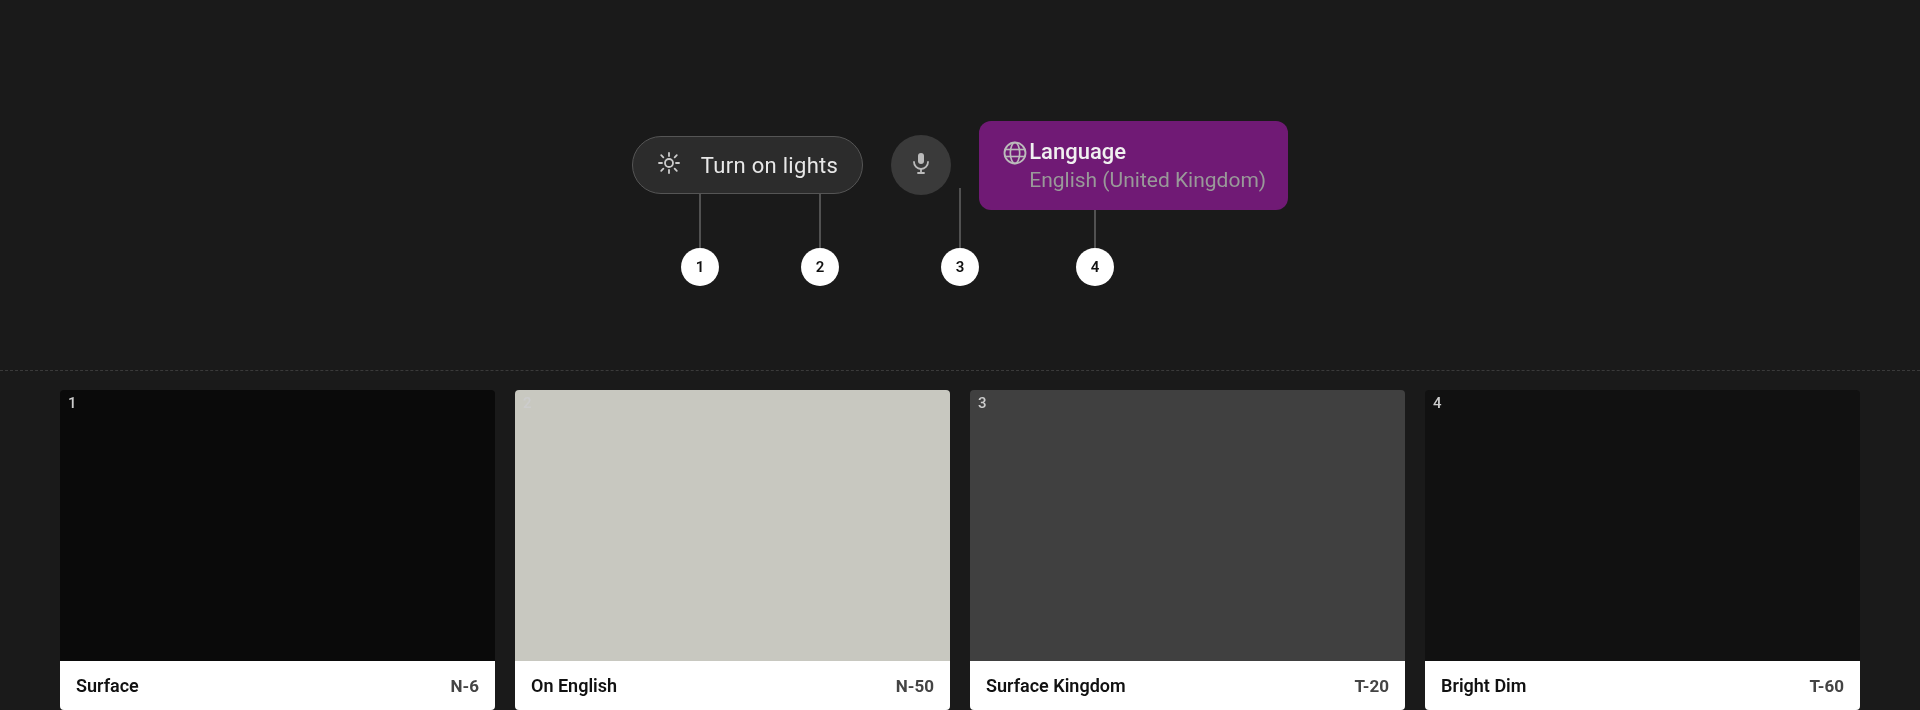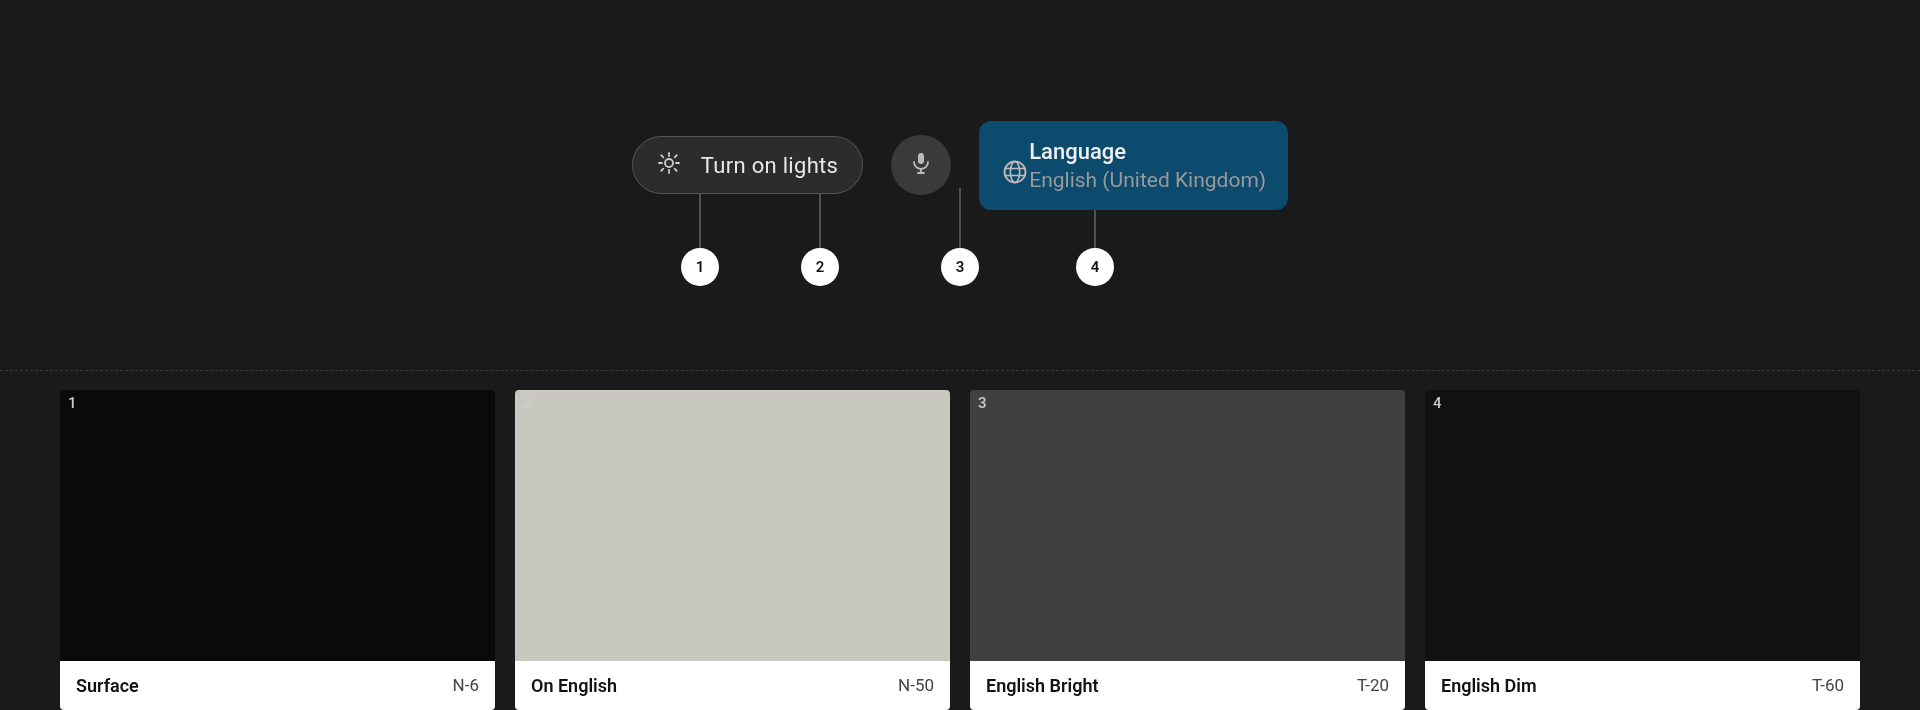--- a/index.html
+++ b/index.html
@@ -71,25 +71,25 @@
       position: relative;
     }
 
     .mic-icon {
       color: #bbb;
       font-size: 22px;
     }
 
     
     .language-card {
-      background: #0c4a6e;
+      background: #701a75;
       border-radius: 12px;
       padding: 18px 22px;
       display: flex;
-      align-items: flex-end;
+      align-items: flex-start;
       cursor: pointer;
     }
 
     .globe-icon {
       color: #bbb;
       font-size: 26px;
     }
 
     .language-text {
       display: flex;
@@ -168,34 +168,34 @@
       flex: 1;
       min-height: 120px;
       border-radius: 4px 4px 0 0;
     }
 
     .swatch-label {
       background: #fff;
       padding: 14px 16px;
       display: flex;
       justify-content: space-between;
-      align-items: flex-start;
+      align-items: flex-end;
       border-radius: 0 0 4px 4px;
     }
 
     .swatch-name {
       font-size: 18px;
       font-weight: 600;
       color: #111;
     }
 
     .swatch-code {
       font-size: 17px;
       color: #444;
-      font-weight: 400;
+      font-weight: 700;
     }
 
     
     .swatch-1 { background: #0a0a0a; }
     .swatch-2 { background: #c8c8c0; }
     .swatch-3 { background: #404040; }
     .swatch-4 { background: #111111; }
 
     
     .svg-overlay {
@@ -309,27 +309,27 @@
     <div class="swatch-label">
       <span class="swatch-name">On English</span>
       <span class="swatch-code">N-50</span>
     </div>
   </div>
 
   <div class="swatch-wrapper">
     <span class="swatch-number">3</span>
     <div class="swatch-color swatch-3"></div>
     <div class="swatch-label">
-      <span class="swatch-name">English Bright</span>
+      <span class="swatch-name">Surface Kingdom</span>
       <span class="swatch-code">T-20</span>
     </div>
   </div>
 
   <div class="swatch-wrapper">
     <span class="swatch-number">4</span>
     <div class="swatch-color swatch-4"></div>
     <div class="swatch-label">
-      <span class="swatch-name">English Dim</span>
+      <span class="swatch-name">Bright Dim</span>
       <span class="swatch-code">T-60</span>
     </div>
   </div>
 
 </div>
 
 </body></html>

